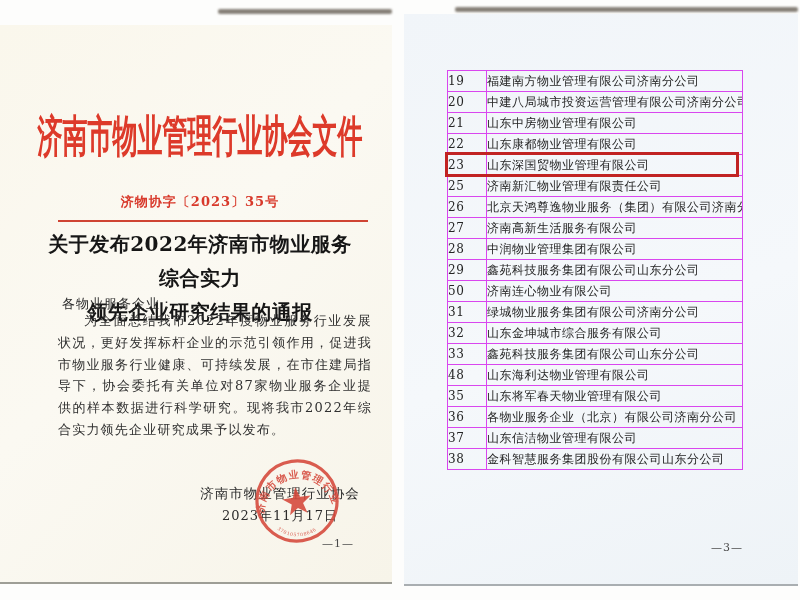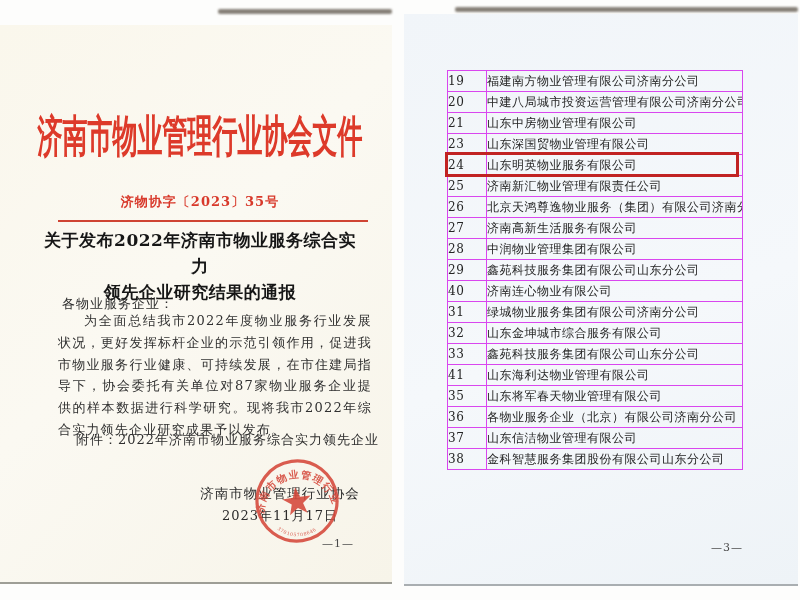--- a/index.html
+++ b/index.html
@@ -21,21 +21,21 @@
 
   
   .doc-header{position:absolute;left:40px;top:100px;width:320px;height:70px;
     display:flex;align-items:center;justify-content:center;
     font-size:25px;font-weight:bold;color:#dd3a2a;letter-spacing:0px;
     transform:scaleY(1.75);transform-origin:center;white-space:nowrap;}
   .doc-number{position:absolute;left:40px;top:193px;width:320px;text-align:center;
     font-size:13px;color:#d8392b;letter-spacing:1px;font-weight:bold;}
   .red-rule{position:absolute;left:58px;top:220px;width:310px;height:2px;background:#cf4433;}
   .doc-title{position:absolute;left:42px;top:227px;width:316px;text-align:center;
-    font-size:17px;font-weight:bold;color:#161616;line-height:26px;letter-spacing:.5px;}
+    font-size:20px;font-weight:bold;color:#161616;line-height:34px;letter-spacing:.5px;}
   .salutation{position:absolute;left:62px;top:295px;font-size:13px;color:#2e2e2e;letter-spacing:1px;}
   .body-par{position:absolute;left:58px;top:310px;width:314px;font-size:13px;color:#303030;
     line-height:21.8px;text-indent:2em;text-align:justify;letter-spacing:1.2px;}
   .attachment{position:absolute;left:76px;top:431px;font-size:13px;color:#2e2e2e;letter-spacing:1px;}
   .signer{position:absolute;left:192px;top:485px;width:176px;text-align:center;
     font-size:13.5px;color:#2b2b2b;letter-spacing:1px;}
   .doc-date{position:absolute;left:192px;top:507px;width:176px;text-align:center;
     font-size:13px;color:#2b2b2b;letter-spacing:1px;}
   .page-num{position:absolute;font-size:11px;color:#4a4a4a;letter-spacing:1px;text-align:center;}
   .page-num-1{left:315px;top:537px;width:46px;}
@@ -68,21 +68,20 @@
 
   <div class="doc-header">济南市物业管理行业协会文件</div>
   <div class="doc-number">济物协字〔2023〕35号</div>
   <div class="red-rule"></div>
   <div class="doc-title">
     <div>关于发布2022年济南市物业服务综合实力</div>
     <div>领先企业研究结果的通报</div>
   </div>
   <div class="salutation">各物业服务企业：</div>
   <div class="body-par">为全面总结我市2022年度物业服务行业发展状况，更好发挥标杆企业的示范引领作用，促进我市物业服务行业健康、可持续发展，在市住建局指导下，协会委托有关单位对87家物业服务企业提供的样本数据进行科学研究。现将我市2022年综合实力领先企业研究成果予以发布。</div>
-  <div class="attachment">附件：2022年济南市物业服务综合实力领先企业</div>
   <div class="signer">济南市物业管理行业协会</div>
   <div class="doc-date">2023年11月17日</div>
 
   <svg class="seal" viewBox="0 0 92 92">
     <defs>
       <path id="sealTextPath" d="M 11,58 A 35,35 0 1 1 81,58" fill="none"></path>
       <path id="sealCodePath" d="M 20,68 A 32,32 0 0 0 72,68" fill="none"></path>
     </defs>
     <circle cx="46" cy="46" r="40" fill="none" stroke="#d5473a" stroke-width="3.2"></circle>
     <polygon points="46,32 49.53,42.15 60.27,42.36 51.71,48.85 54.82,59.14 46,53 37.18,59.14 40.29,48.85 31.73,42.36 42.47,42.15" fill="#d5473a"></polygon>
@@ -105,26 +104,26 @@
           </tr>
           <tr>
             <td class="num">20</td>
             <td class="name">中建八局城市投资运营管理有限公司济南分公司</td>
           </tr>
           <tr>
             <td class="num">21</td>
             <td class="name">山东中房物业管理有限公司</td>
           </tr>
           <tr>
+            <td class="num">22</td>
+            <td class="name">山东康都物业管理有限公司</td>
+          </tr>
+          <tr>
             <td class="num">23</td>
             <td class="name">山东深国贸物业管理有限公司</td>
-          </tr>
-          <tr>
-            <td class="num">24</td>
-            <td class="name">山东明英物业服务有限公司</td>
           </tr>
           <tr>
             <td class="num">25</td>
             <td class="name">济南新汇物业管理有限责任公司</td>
           </tr>
           <tr>
             <td class="num">26</td>
             <td class="name">北京天鸿尊逸物业服务（集团）有限公司济南分公司</td>
           </tr>
           <tr>
@@ -133,37 +132,37 @@
           </tr>
           <tr>
             <td class="num">28</td>
             <td class="name">中润物业管理集团有限公司</td>
           </tr>
           <tr>
             <td class="num">29</td>
             <td class="name">鑫苑科技服务集团有限公司山东分公司</td>
           </tr>
           <tr>
-            <td class="num">40</td>
+            <td class="num">50</td>
             <td class="name">济南连心物业有限公司</td>
           </tr>
           <tr>
             <td class="num">31</td>
             <td class="name">绿城物业服务集团有限公司济南分公司</td>
           </tr>
           <tr>
             <td class="num">32</td>
             <td class="name">山东金坤城市综合服务有限公司</td>
           </tr>
           <tr>
             <td class="num">33</td>
             <td class="name">鑫苑科技服务集团有限公司山东分公司</td>
           </tr>
           <tr>
-            <td class="num">41</td>
+            <td class="num">48</td>
             <td class="name">山东海利达物业管理有限公司</td>
           </tr>
           <tr>
             <td class="num">35</td>
             <td class="name">山东将军春天物业管理有限公司</td>
           </tr>
           <tr>
             <td class="num">36</td>
             <td class="name">各物业服务企业（北京）有限公司济南分公司</td>
           </tr>

